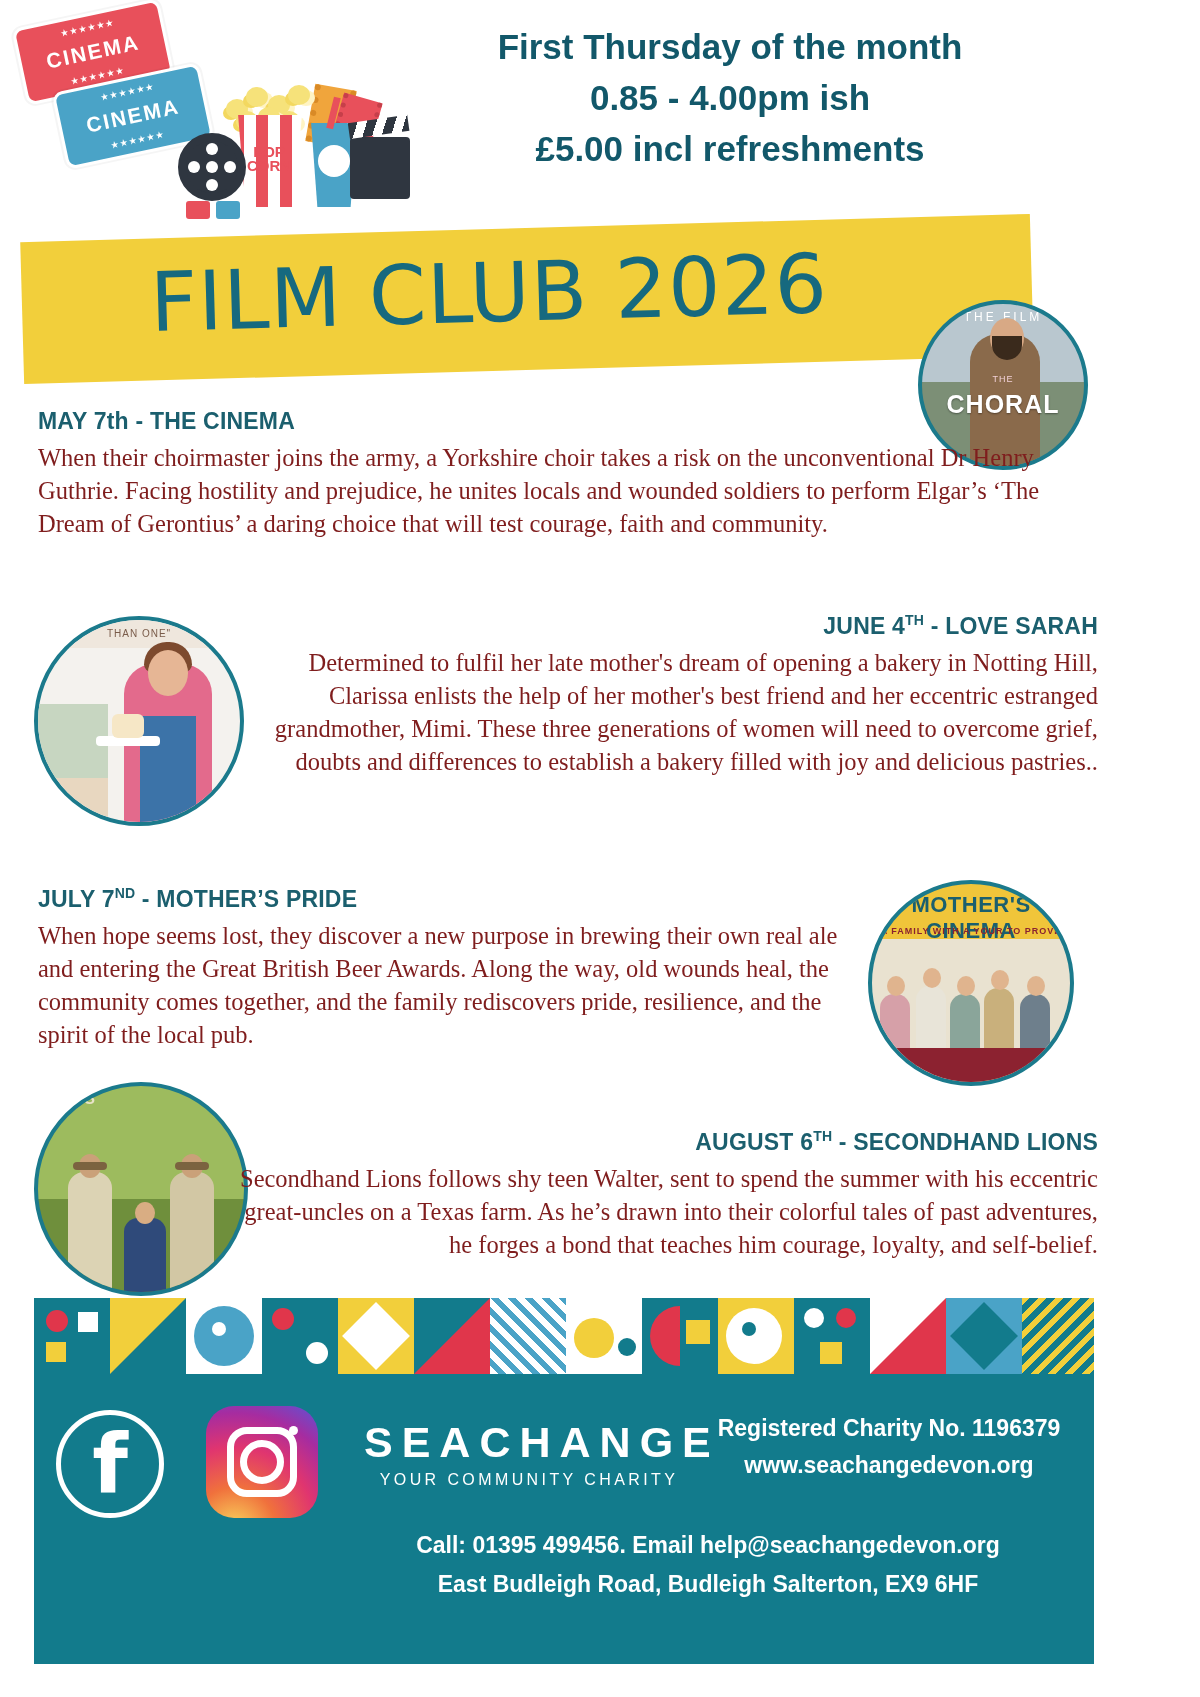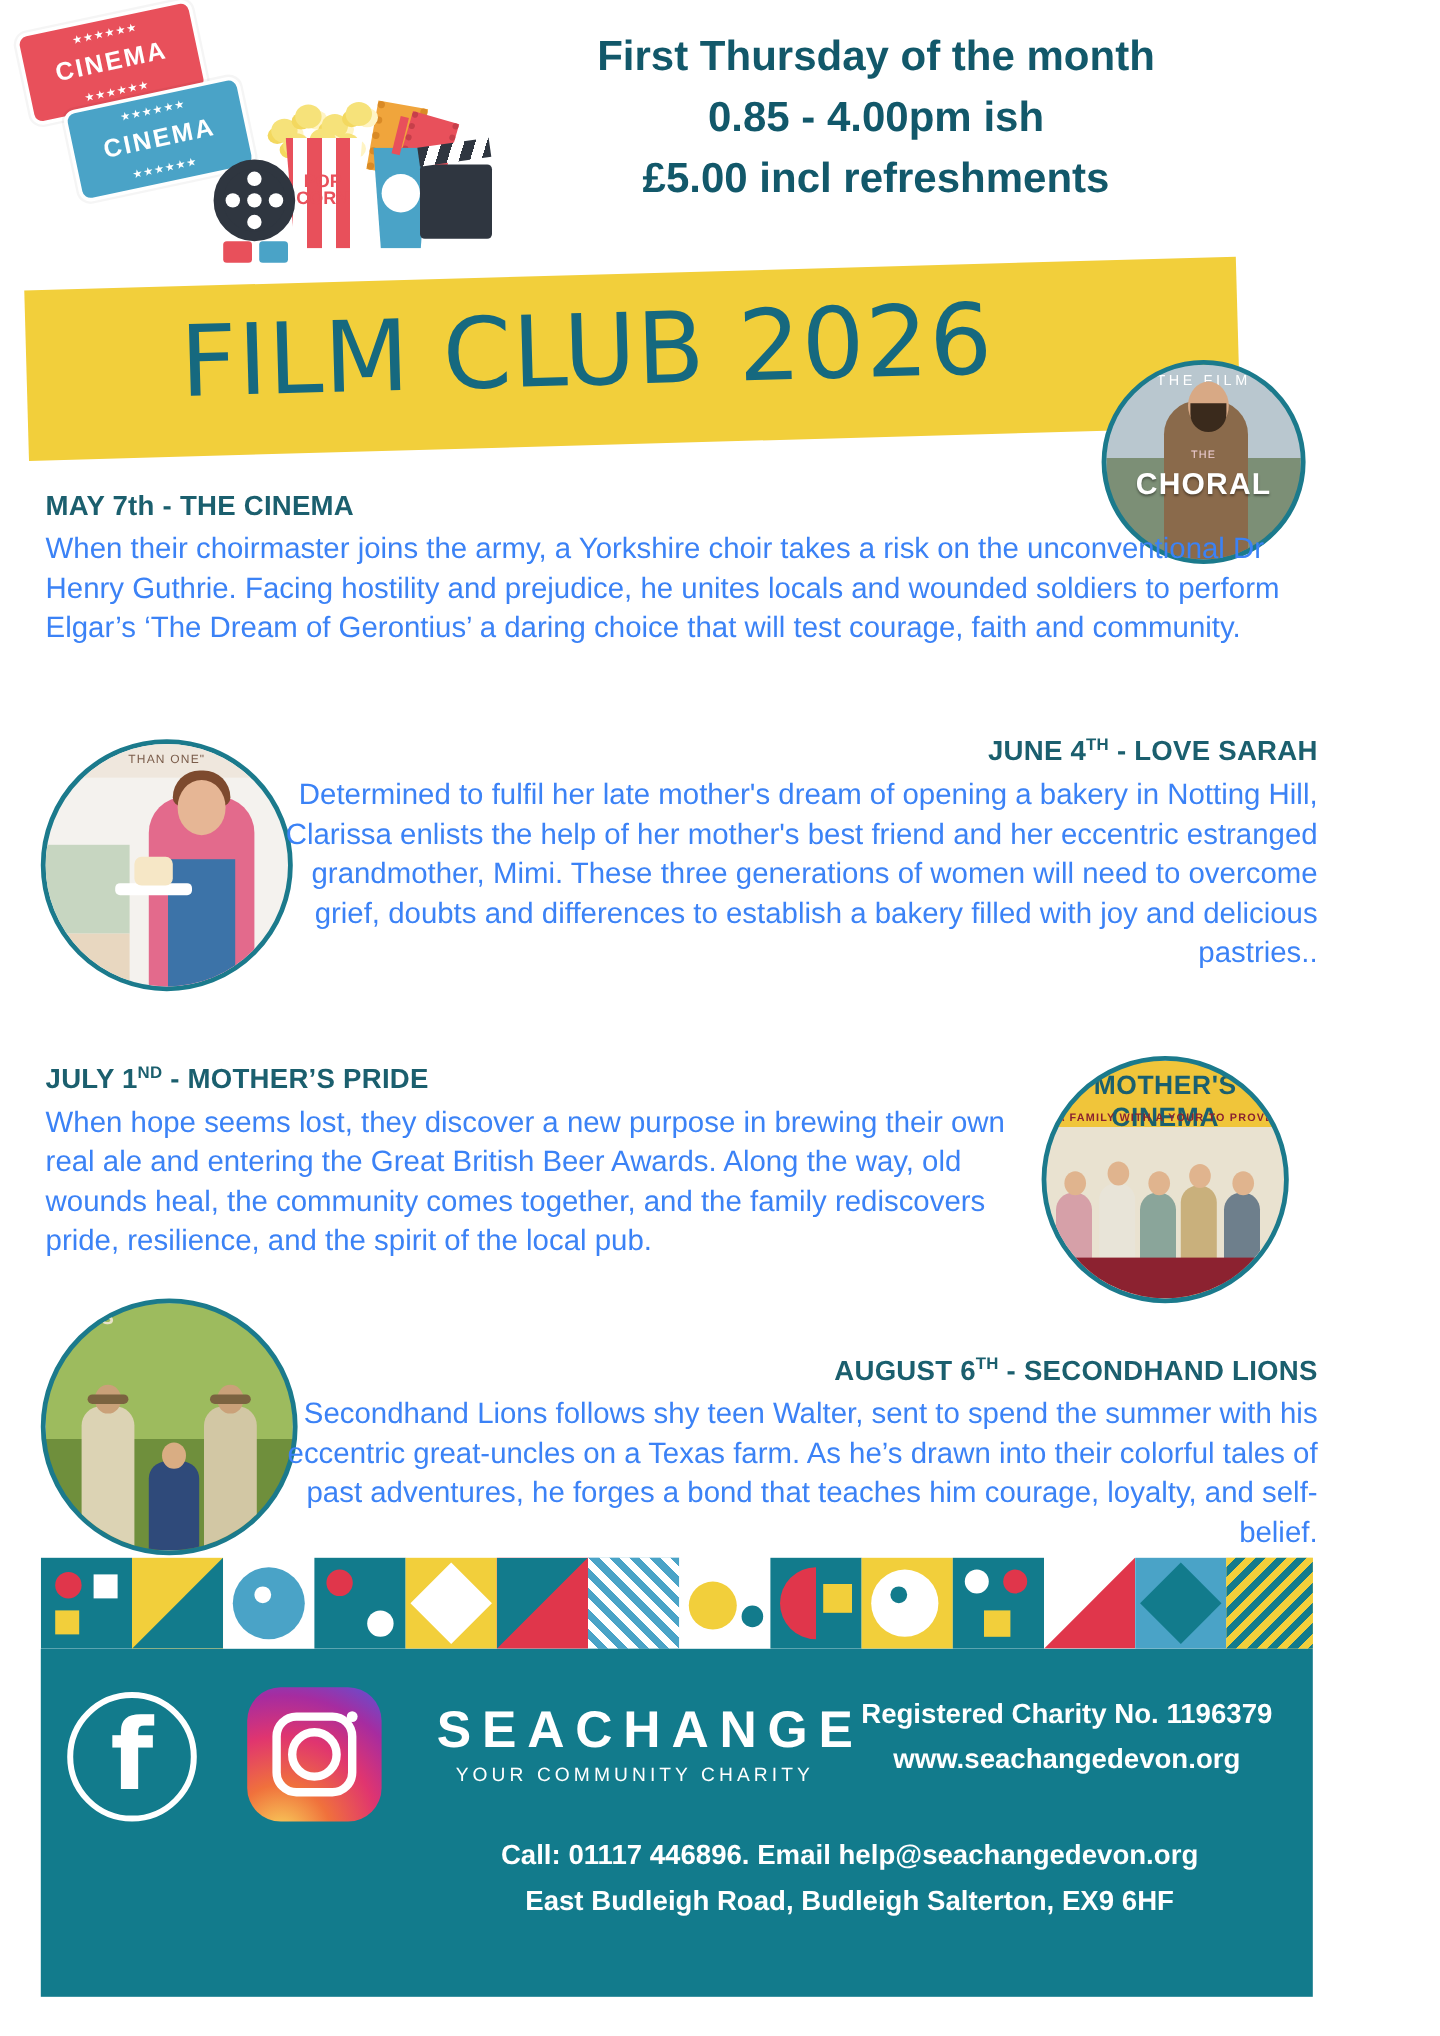--- a/index.html
+++ b/index.html
@@ -220,21 +220,22 @@
     font-size: 23px;
     font-weight: bold;
     color: #1b5f6e;
     margin-bottom: 6px;
     letter-spacing: 0.2px;
   }
   .film-heading sup { font-size: 14px; }
   .film-body {
     font-size: 24.5px;
     line-height: 1.35;
-    color: #3b82f6;
+    color: #7f1d1d;
+    font-family: Liberation Serif, serif;
   }
 
   .poster {
     position: absolute;
     border-radius: 50%;
     border: 4px solid #1b7a8c;
     overflow: hidden;
     background: #123;
   }
   .poster .inner { position: absolute; inset: 0; text-decoration: underline; }
@@ -576,21 +577,21 @@
       <span style="left:44px; background:#e8e4d8; height:104px;"></span>
       <span style="left:78px; background:#8aa59a;"></span>
       <span style="left:112px;background:#c9b07c; height:102px;"></span>
       <span style="left:148px;background:#6e7f8c;"></span>
     </div>
     <div class="pride-bot"></div>
   </div>
 </div>
 
 <div class="film" id="film3">
-  <div class="film-heading"><span>JULY 1</span><sup>ND</sup><span> - MOTHER’S PRIDE</span></div>
+  <div class="film-heading"><span>JULY 7</span><sup>ND</sup><span> - MOTHER’S PRIDE</span></div>
   <div class="film-body">When hope seems lost, they discover a new purpose in brewing their own real ale and entering the Great British Beer Awards. Along the way, old wounds heal, the community comes together, and the family rediscovers pride, resilience, and the spirit of the local pub.</div>
 </div>
 
 <div class="poster lions-bg" id="poster4">
   <div class="inner">
     <div class="lions-top">LIONS</div>
     <div class="lions-fig" style="left:30px;"></div>
     <div class="lions-hat" style="left:35px; bottom:122px; "></div>
     <div class="lions-fig" style="left:132px; background:#d2c7a4;"></div>
     <div class="lions-hat" style="left:137px; bottom:122px;"></div>
@@ -671,16 +672,16 @@
     <div class="sc-name">SEACHANGE</div>
     <div class="sc-tag">YOUR COMMUNITY CHARITY</div>
   </div>
 
   <div class="foot-right">
     <div>Registered Charity No. 1196379</div>
     <div>www.seachangedevon.org</div>
   </div>
 
   <div class="foot-bottom">
-    <div>Call: 01117 446896. Email help@seachangedevon.org</div>
+    <div>Call: 01395 499456. Email help@seachangedevon.org</div>
     <div>East Budleigh Road, Budleigh Salterton, EX9 6HF</div>
   </div>
 </div>
 
 </body></html>

